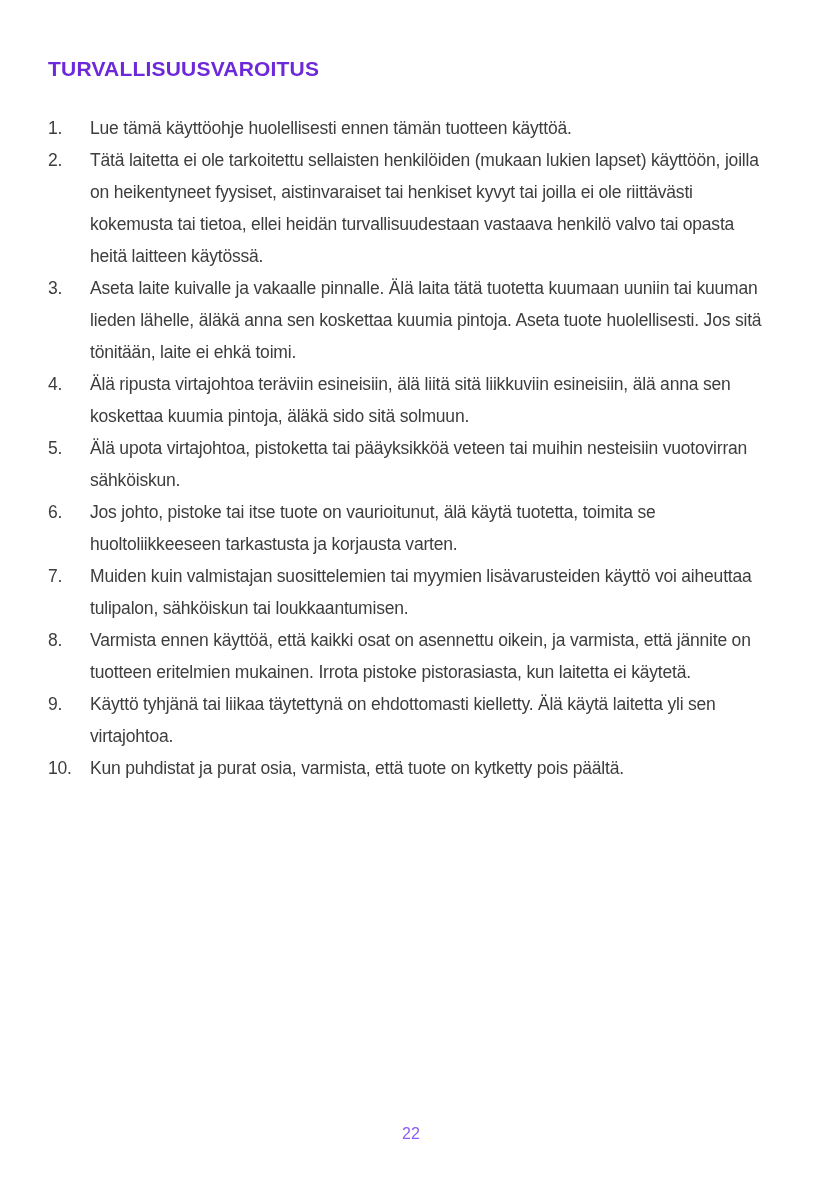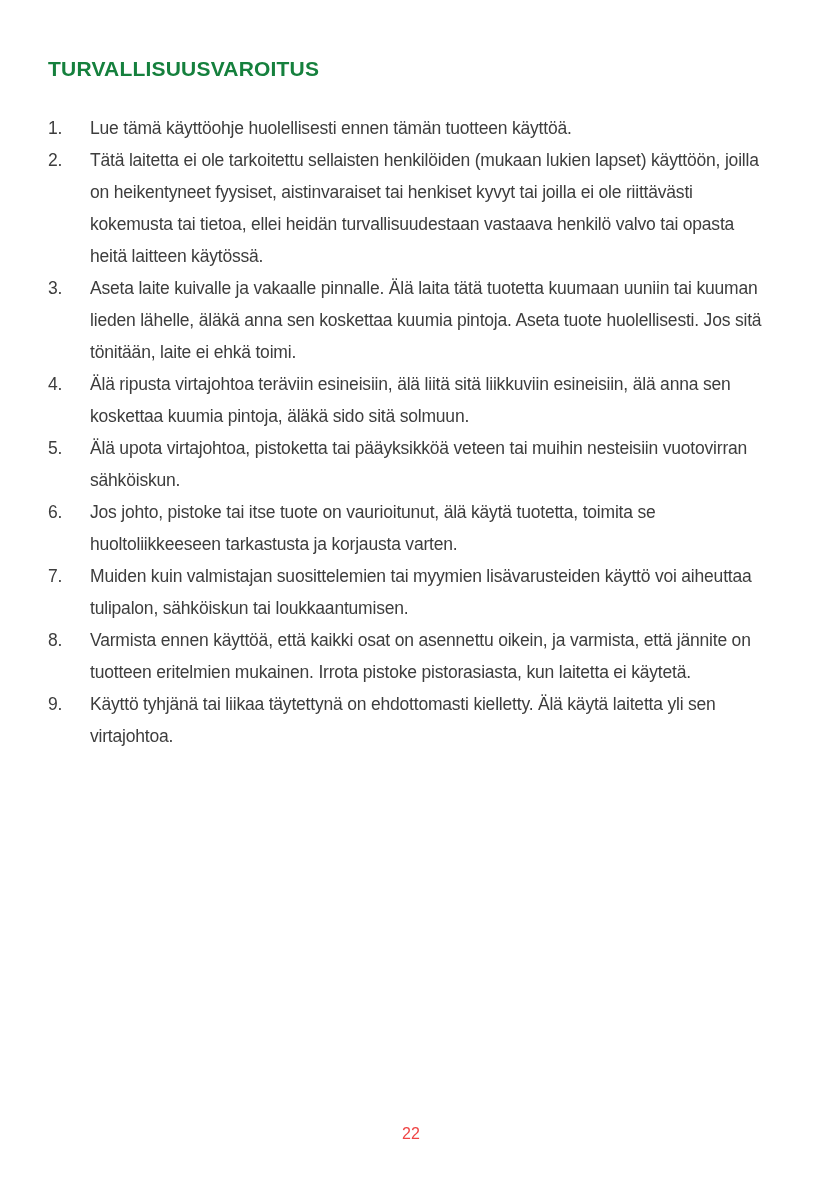--- a/index.html
+++ b/index.html
@@ -19,21 +19,21 @@
   }
   .content {
     position: absolute;
     top: 56px;
     left: 48px;
     right: 48px;
   }
   .doc-title {
     font-size: 21px;
     font-weight: 700;
-    color: #15803d;
+    color: #6d28d9;
     letter-spacing: 0.2px;
     margin: 0 0 30px 0;
     line-height: 26px;
   }
   .warn-list {
     margin: 0;
     padding: 0;
     list-style: none;
     font-size: 17.5px;
     line-height: 32px;
@@ -51,21 +51,21 @@
   .warn-item .text {
     flex: 1 1 auto;
   }
   .page-number {
     position: absolute;
     top: 1122px;
     left: 0;
     width: 100%;
     text-align: center;
     font-size: 16px;
-    color: #ef4444;
+    color: #8b5cf6;
     line-height: 24px;
   }
 </style>
 </head>
 <body>
 
 <div class="page">
   <div class="content">
     <h1 class="doc-title">TURVALLISUUSVAROITUS</h1>
     <ol class="warn-list">
@@ -98,16 +98,20 @@
         <span class="text">Muiden kuin valmistajan suosittelemien tai myymien lisävarusteiden käyttö voi aiheuttaa tulipalon, sähköiskun tai loukkaantumisen.</span>
       </li>
       <li class="warn-item">
         <span class="num">8.</span>
         <span class="text">Varmista ennen käyttöä, että kaikki osat on asennettu oikein, ja varmista, että jännite on tuotteen eritelmien mukainen. Irrota pistoke pistorasiasta, kun laitetta ei käytetä.</span>
       </li>
       <li class="warn-item">
         <span class="num">9.</span>
         <span class="text">Käyttö tyhjänä tai liikaa täytettynä on ehdottomasti kielletty. Älä käytä laitetta yli sen virtajohtoa.</span>
       </li>
+      <li class="warn-item">
+        <span class="num">10.</span>
+        <span class="text">Kun puhdistat ja purat osia, varmista, että tuote on kytketty pois päältä.</span>
+      </li>
     </ol>
   </div>
   <div class="page-number">22</div>
 </div>
 
 </body></html>

